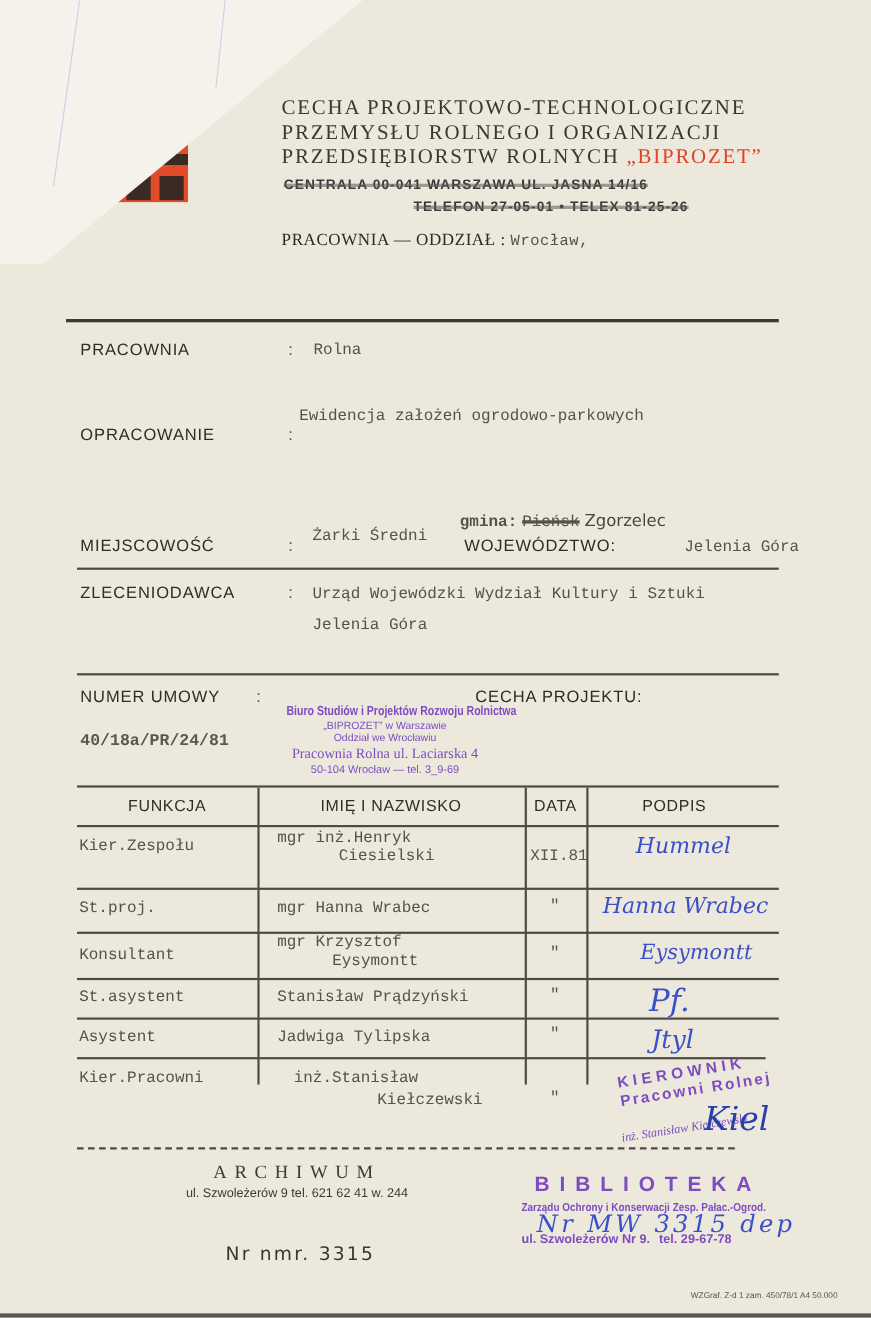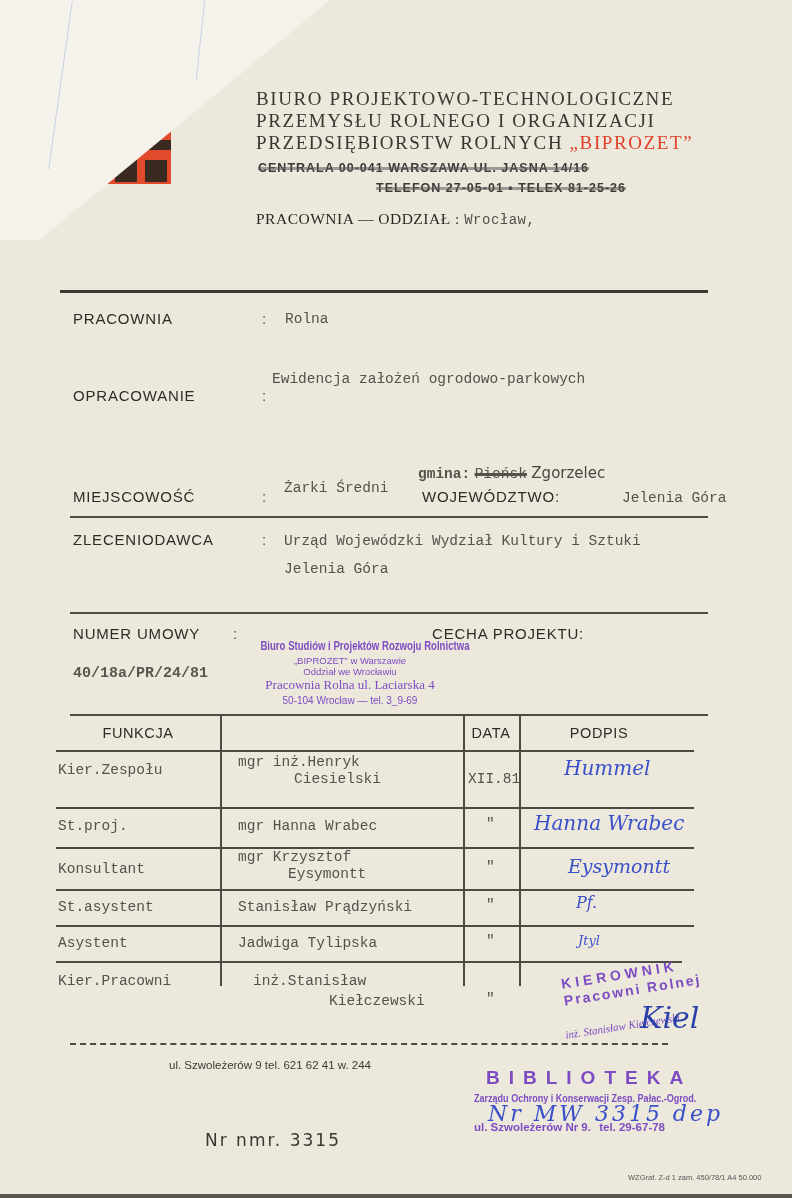--- a/index.html
+++ b/index.html
@@ -42,21 +42,21 @@
 <div class="logo">
   <div class="blk" style="left:30px; top:10px; width:36px; height:10px;"></div>
   <div class="blk" style="left:10px; top:30px; width:22px; height:22px;"></div>
   <div class="blk" style="left:40px; top:30px; width:22px; height:22px;"></div>
 </div>
 <div class="corner">
   <div class="corner-line" style="left:60px; top:0; width:1px; height:170px; transform:rotate(8deg);"></div>
   <div class="corner-line" style="left:200px; top:0; width:1px; height:80px; transform:rotate(6deg);"></div>
 </div>
 
-<div class="abs serif hdr-line" style="left:256px; top:88px;">BIURO PROJEKTOWO-TECHNOLOGICZNE</div>
+<div class="abs serif hdr-line" style="left:256px; top:88px;">CECHA PROJEKTOWO-TECHNOLOGICZNE</div>
 <div class="abs serif hdr-line" style="left:256px; top:110px;">PRZEMYSŁU ROLNEGO I ORGANIZACJI</div>
 <div class="abs serif hdr-line" style="left:256px; top:132px;">
   <span>PRZEDSIĘBIORSTW ROLNYCH </span><span class="accent">„BIPROZET”</span>
 </div>
 <div class="abs struck" style="left:258px; top:161px;">CENTRALA  00-041 WARSZAWA  UL. JASNA 14/16</div>
 <div class="abs struck" style="left:376px; top:181px;">TELEFON 27-05-01 • TELEX 81-25-26</div>
 <div class="abs serif" style="left:256px; top:210px; font-size:15.5px; letter-spacing:0.5px; white-space:nowrap;">
   <span>PRACOWNIA — ODDZIAŁ :</span>
   <span class="mono" style="font-size:14px;">Wrocław,</span>
 </div>
@@ -100,26 +100,27 @@
 <div class="abs stamp-purple" style="left:238px; top:639px; width:224px; text-align:center;">
   <div style="font-size:12px; font-weight:bold; white-space:nowrap; transform:scaleX(0.8);">Biuro Studiów i Projektów Rozwoju Rolnictwa</div>
   <div style="font-size:9.5px; margin-top:2px; white-space:nowrap;">„BIPROZET” w Warszawie</div>
   <div style="font-size:9.5px; white-space:nowrap;text-align:center;">Oddział we Wrocławiu</div>
   <div class="serif" style="font-size:13px; white-space:nowrap;">Pracownia Rolna ul. Laciarska 4</div>
   <div style="font-size:10px; margin-top:2px; white-space:nowrap;">50-104 Wrocław — tel. 3_9-69</div>
 </div>
 
 <div class="abs thin" style="left:70px; top:714px; width:638px;"></div>
 
-<div class="abs" style="left:56px; top:716px; width:638px; height:312px;">
+<div class="abs" style="left:70px; top:716px; width:638px; height:312px;">
   <div class="abs vline" style="left:164px; top:0; height:270px;"></div>
   <div class="abs vline" style="left:407px; top:0; height:270px;"></div>
   <div class="abs vline" style="left:463px; top:0; height:270px;"></div>
 
   <div class="abs th" style="left:0; width:164px; top:9px;">FUNKCJA</div>
+  <div class="abs th" style="left:164px; width:243px; top:9px;">IMIĘ I NAZWISKO</div>
   <div class="abs th" style="left:407px; width:56px; top:9px;">DATA</div>
   <div class="abs th" style="left:463px; width:160px; top:9px;">PODPIS</div>
   <div class="abs thin" style="left:0; top:34px; width:638px;"></div>
 
   <div class="abs" style="left:0; top:34px; width:638px; height:57px;">
     <div class="abs mono val" style="left:2px; top:12px;">Kier.Zespołu</div>
     <div class="abs mono val" style="left:182px; top:4px;">mgr inż.Henryk</div>
     <div class="abs mono val" style="left:238px; top:21px;">Ciesielski</div>
     <div class="abs mono val" style="left:412px; top:21px;">XII.81</div>
     <div class="sig blue-ink" style="left:508px; top:6px; font-size:20px;">Hummel</div>
@@ -140,29 +141,29 @@
     <div class="abs mono val" style="left:232px; top:19px;">Eysymontt</div>
     <div class="abs mono val" style="left:430px; top:12px;">"</div>
     <div class="sig blue-ink" style="left:512px; top:8px; font-size:19px;">Eysymontt</div>
   </div>
   <div class="abs thin" style="left:0; top:173px; width:638px;"></div>
 
   <div class="abs" style="left:0; top:173px; width:638px; height:36px;">
     <div class="abs mono val" style="left:2px; top:10px;">St.asystent</div>
     <div class="abs mono val" style="left:182px; top:10px;">Stanisław Prądzyński</div>
     <div class="abs mono val" style="left:430px; top:8px;">"</div>
-    <div class="sig blue-ink" style="left:520px; top:4px; font-size:16px;">Pf.</div>
+    <div class="sig blue-ink" style="left:520px; top:4px; font-size:28px;">Pf.</div>
   </div>
   <div class="abs thin" style="left:0; top:209px; width:638px;"></div>
 
   <div class="abs" style="left:0; top:209px; width:638px; height:36px;">
     <div class="abs mono val" style="left:2px; top:10px;">Asystent</div>
     <div class="abs mono val" style="left:182px; top:10px;">Jadwiga Tylipska</div>
     <div class="abs mono val" style="left:430px; top:8px;">"</div>
-    <div class="sig blue-ink" style="left:522px; top:8px; font-size:13px;">Jtyl</div>
+    <div class="sig blue-ink" style="left:522px; top:8px; font-size:23px;">Jtyl</div>
   </div>
   <div class="abs thin" style="left:0; top:245px; width:626px; height:2px;"></div>
 
   <div class="abs" style="left:0; top:247px; width:638px; height:60px;">
     <div class="abs mono val" style="left:2px; top:10px;">Kier.Pracowni</div>
     <div class="abs mono val" style="left:197px; top:10px;">inż.Stanisław</div>
     <div class="abs mono val" style="left:273px; top:30px;">Kiełczewski</div>
     <div class="abs mono val" style="left:430px; top:28px;">"</div>
   </div>
 </div>
@@ -170,20 +171,21 @@
 <div class="abs dashed" style="left:70px; top:1043px; width:598px;"></div>
 
 <div class="abs stamp-purple" style="left:560px; top:976px; transform:rotate(-9deg); transform-origin:left top;">
   <div style="font-size:14px; font-weight:bold; letter-spacing:4px; white-space:nowrap;">KIEROWNIK</div>
   <div style="font-size:14px; font-weight:bold; letter-spacing:2px; margin-top:1px; white-space:nowrap;">Pracowni Rolnej</div>
   <div class="serif" style="font-size:11px; font-style:italic; margin-top:20px; margin-left:-4px; white-space:nowrap;">inż. Stanisław Kiełczewski</div>
 </div>
 <div class="sig blue-ink" style="left:640px; top:1000px; font-size:30px; color:#2a3fa8;">Kiel</div>
 
 <div class="abs" style="left:150px; top:1056px; width:240px; text-align:center; color:#3c3935;">
+  <div class="serif" style="font-size:17px; letter-spacing:7px; white-space:nowrap;">ARCHIWUM</div>
   <div style="font-size:11.5px; margin-top:3px; white-space:nowrap;">ul. Szwoleżerów 9  tel. 621 62 41 w. 244</div>
 </div>
 <div class="abs" style="left:205px; top:1130px; font-family:'DejaVu Sans',sans-serif; font-size:17px; color:#3a3733; letter-spacing:2px; white-space:nowrap;">Nr nmr. 3315</div>
 
 <div class="abs stamp-purple" style="left:474px; top:1067px;">
   <div style="font-size:19px; font-weight:bold; letter-spacing:9px; white-space:nowrap;margin-left:12px;">BIBLIOTEKA</div>
   <div style="font-size:10.5px; font-weight:bold; margin-top:3px; white-space:nowrap; transform:scaleX(0.86); transform-origin:left;">Zarządu Ochrony i Konserwacji Zesp. Pałac.-Ogrod.</div>
   <div style="font-size:11.5px; font-weight:bold; margin-top:17px; white-space:nowrap;">
     <span>ul. Szwoleżerów Nr 9.</span>
     <span style="margin-left:5px;">tel. 29-67-78</span>

